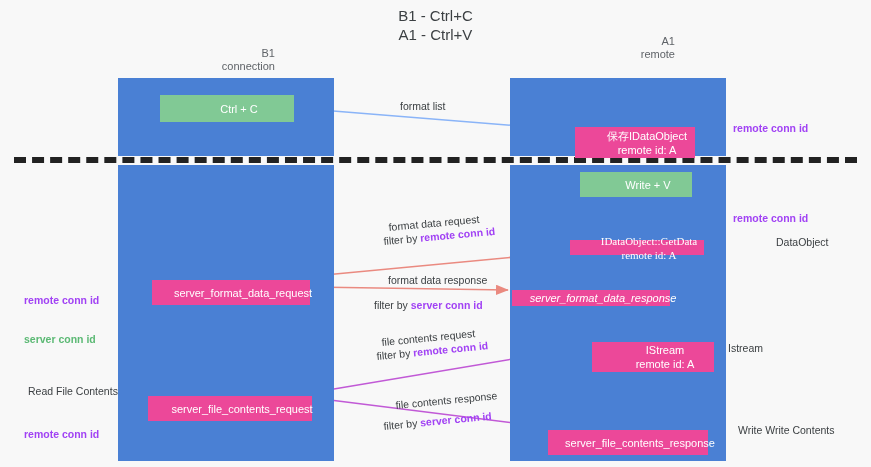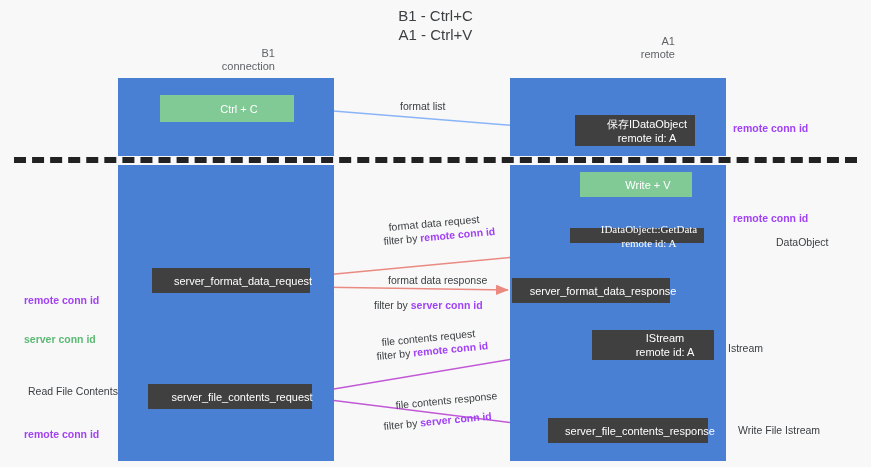--- a/index.html
+++ b/index.html
@@ -45,28 +45,28 @@
   .node{
     box-sizing:border-box;
     display:flex;flex-direction:column;
     align-items:center;justify-content:center;
     text-align:center;
     color:#ffffff;font-size:11px;line-height:14px;
     white-space:pre;
     padding-left:24px;
   }
   .green{background:#81c995;}
-  .orange{background:#404040;}
+  .orange{background:#ec4899;margin-top:12px;}
 
   #n-ctrlc{left:160px;top:95px;width:134px;height:27px;}
   #n-idataobject{left:575px;top:115px;width:120px;height:31px;}
   #n-ctrlv{left:580px;top:172px;width:112px;height:25px;}
   #n-getdata{left:570px;top:228px;width:134px;height:15px;font-family:Liberation Serif, serif;}
   #n-fmt-req{left:152px;top:268px;width:158px;height:25px;}
-  #n-fmt-resp{left:512px;top:278px;width:158px;height:25px;}
+  #n-fmt-resp{left:512px;top:278px;width:158px;height:16px;font-style:italic;}
   #n-istream{left:592px;top:330px;width:122px;height:30px;}
   #n-file-req{left:148px;top:384px;width:164px;height:25px;}
   #n-file-resp{left:548px;top:418px;width:160px;height:25px;}
 
   
   .lbl{font-size:10.5px;line-height:13px;white-space:pre;}
   .lbl-dark{color:#3c4043;}
   .purple{color:#a142f4;font-weight:bold;}
   .green-t{color:#5bb974;font-weight:bold;}
 
@@ -180,21 +180,21 @@
   <div class="abs lbl lbl-dark" id="t-file-req">file contents request</div>
   <div class="abs lbl lbl-dark" id="t-file-req-f"><span>filter by </span><span class="purple">remote conn id</span></div>
 
   <div class="abs lbl lbl-dark" id="t-file-resp">file contents response</div>
   <div class="abs lbl lbl-dark" id="t-file-resp-f"><span>filter by </span><span class="purple">server conn id</span></div>
 
   <div class="abs lbl purple" id="t-r-remote1">remote conn id</div>
   <div class="abs lbl purple" id="t-r-remote2">remote conn id</div>
   <div class="abs lbl lbl-dark" id="t-r-dataobject">DataObject</div>
   <div class="abs lbl lbl-dark" id="t-r-istream">Istream</div>
-  <div class="abs lbl lbl-dark" id="t-r-write">Write File Istream</div>
+  <div class="abs lbl lbl-dark" id="t-r-write">Write Write Contents</div>
 
   <div class="abs lbl stacklbl" id="t-l-group1">
     <span class="purple">remote conn id</span>
     <span class="green-t">server conn id</span>
   </div>
 
   <div class="abs lbl lbl-dark" id="t-l-read">Read File Contents</div>
 
   <div class="abs lbl stacklbl" id="t-l-group2">
     <span class="purple">remote conn id</span>

